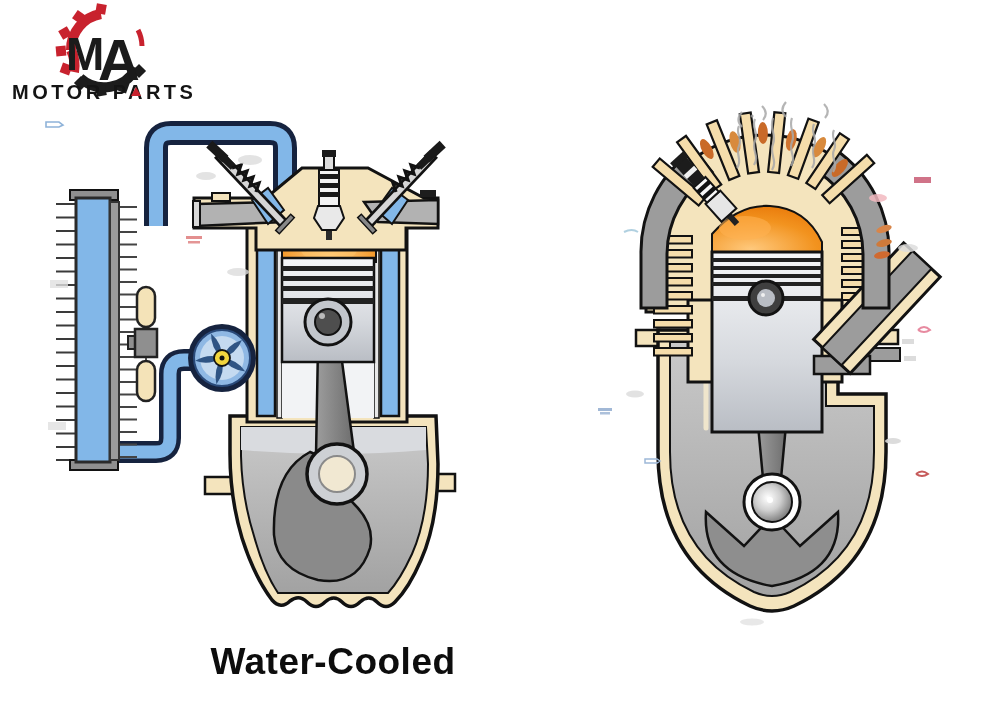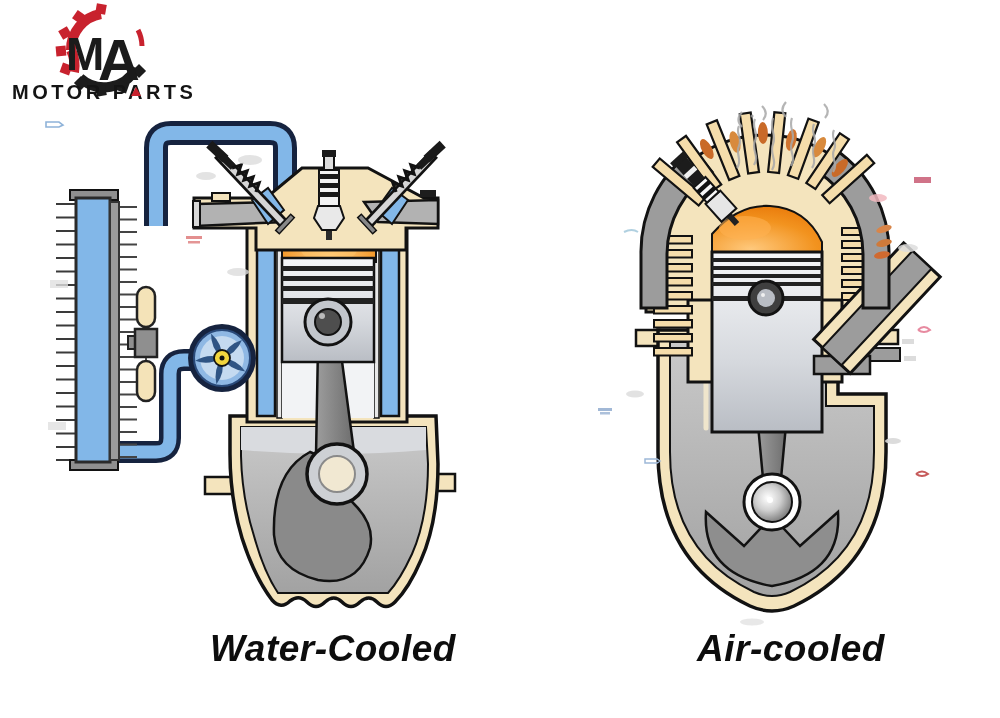--- a/index.html
+++ b/index.html
@@ -1,20 +1,20 @@
 <!DOCTYPE html>
 <html><head>
 <meta charset="utf-8">
 <style>
   html,body{margin:0;padding:0;background:#ffffff;}
   .canvas{position:relative;width:1000px;height:718px;background:#ffffff;overflow:hidden;
           font-family:"Liberation Sans",sans-serif;}
   .canvas svg{position:absolute;left:0;top:0;}
-  .caption{position:absolute;top:628px;transform:translateX(-50%);
-           font-size:37px;font-weight:bold;color:#0d0d0d;letter-spacing:.5px;white-space:nowrap;font-style:italic;}
+  .caption{position:absolute;top:641px;transform:translateX(-50%);
+           font-size:37px;font-weight:bold;color:#0d0d0d;letter-spacing:.5px;white-space:nowrap;}
   .brand-text{font-weight:bold;font-size:20px;letter-spacing:3.5px;fill:#141414;}
 </style>
 </head>
 <body>
 
 <div class="canvas">
 
 <svg width="1000" height="718" viewBox="0 0 1000 718">
   <defs>
     <linearGradient id="gradCase" x1="0" y1="0" x2="0" y2="1">
@@ -371,15 +371,14 @@
     <path d="M918 330 q6 -6 12 0 q-6 4 -12 0" fill="none" stroke="#e78aa0" stroke-width="2"></path>
     <rect x="902" y="339" width="12" height="5" fill="#d8d8d8" opacity="0.9"></rect>
     <rect x="904" y="356" width="12" height="5" fill="#d8d8d8" opacity="0.9"></rect>
     <ellipse cx="893" cy="441" rx="8" ry="3" fill="#d8d8d8" opacity="0.9"></ellipse>
     <path d="M916 474 q6 -5 12 0 q-6 4 -12 0" fill="none" stroke="#c65a5a" stroke-width="2"></path>
     <ellipse cx="752" cy="622" rx="12" ry="3.5" fill="#e2e2e2" opacity="0.8"></ellipse>
   </g>
 </svg>
 
 <div class="caption" style="left:333px">Water-Cooled</div>
-<div class="caption" style="left:791px">Air-cooled</div>
 
 </div>
 
 </body></html>

